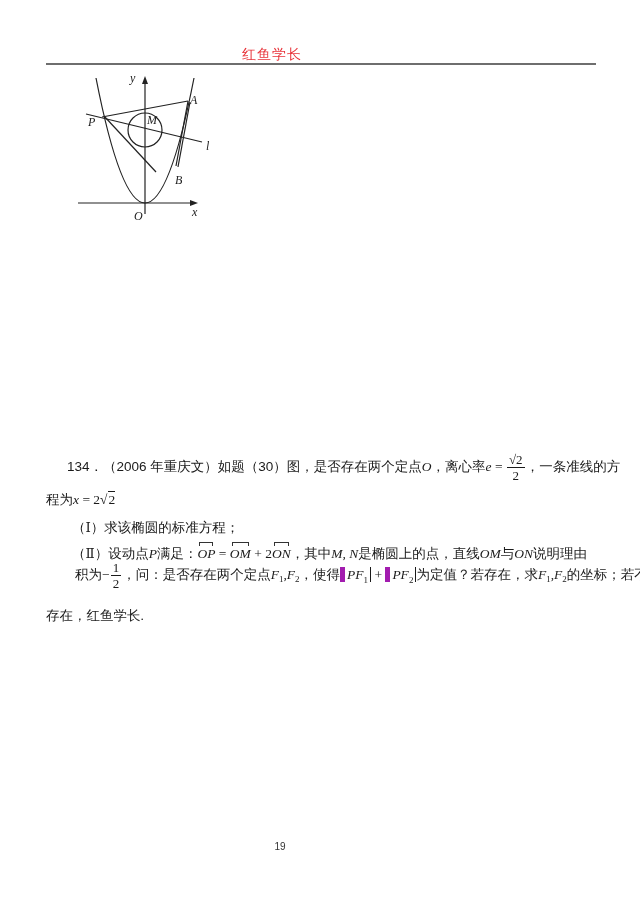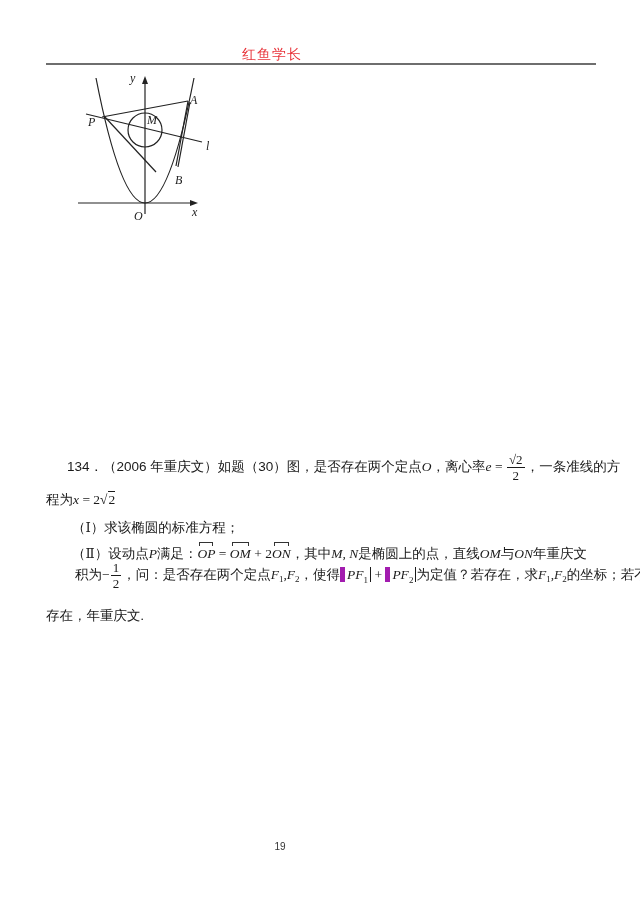--- a/index.html
+++ b/index.html
@@ -62,22 +62,22 @@
 
 <div class="line" style="left:46px; top:491px;">
   <span>程为</span><i class="v">x</i><span> = 2√</span><span class="sqrt">2</span>
 </div>
 
 <div class="line" style="left:72px; top:519px;text-align:right;">
   <span>（Ⅰ）</span><span>求该椭圆的标准方程；</span>
 </div>
 
 <div class="line" style="left:72px; top:545px;">
-  <span>（Ⅱ）</span><span>设动点</span><i class="v">P</i><span>满足：</span><i class="v vec">OP</i><span> = </span><i class="v vec">OM</i><span> + 2</span><i class="v vec">ON</i><span>，其中</span><i class="v">M, N</i><span>是椭圆上的点，直线</span><i class="v">OM</i><span>与</span><i class="v">ON</i><span>年重庆文</span>
+  <span>（Ⅱ）</span><span>设动点</span><i class="v">P</i><span>满足：</span><i class="v vec">OP</i><span> = </span><i class="v vec">OM</i><span> + 2</span><i class="v vec">ON</i><span>，其中</span><i class="v">M, N</i><span>是椭圆上的点，直线</span><i class="v">OM</i><span>与</span><i class="v">ON</i><span>说明理由</span>
 </div>
 
 <div class="line" style="left:46px; top:560px;margin-left:29px;">
   <span>积为</span><span>−</span><span class="frac"><span class="num">1</span><span class="den">2</span></span><span>，问：是否存在两个定点</span><i class="v">F</i><sub>1</sub>,<i class="v">F</i><sub>2</sub><span>，使得</span><span class="abs"><i class="v">PF</i><sub>1</sub></span><span> + </span><span class="abs"><i class="v">PF</i><sub>2</sub></span><span>为定值？若存在，求</span><i class="v">F</i><sub>1</sub>,<i class="v">F</i><sub>2</sub><span>的坐标；若不</span>
 </div>
 
-<div class="line" style="left:46px; top:607px;">存在，年重庆文.</div>
+<div class="line" style="left:46px; top:607px;">存在，红鱼学长.</div>
 
 <div class="page-number">19</div>
 
 </body></html>

